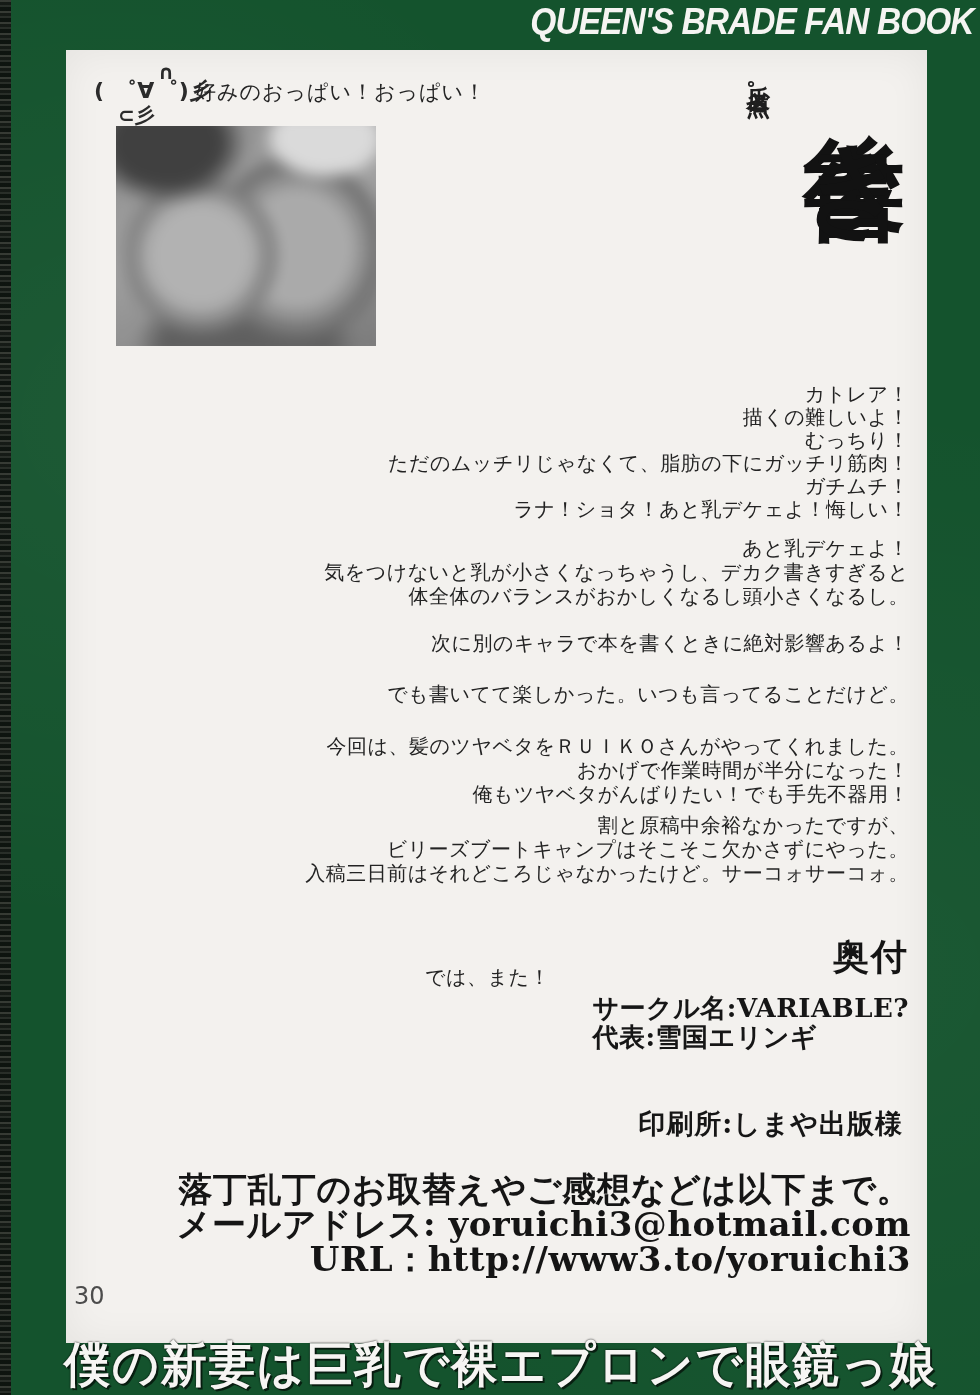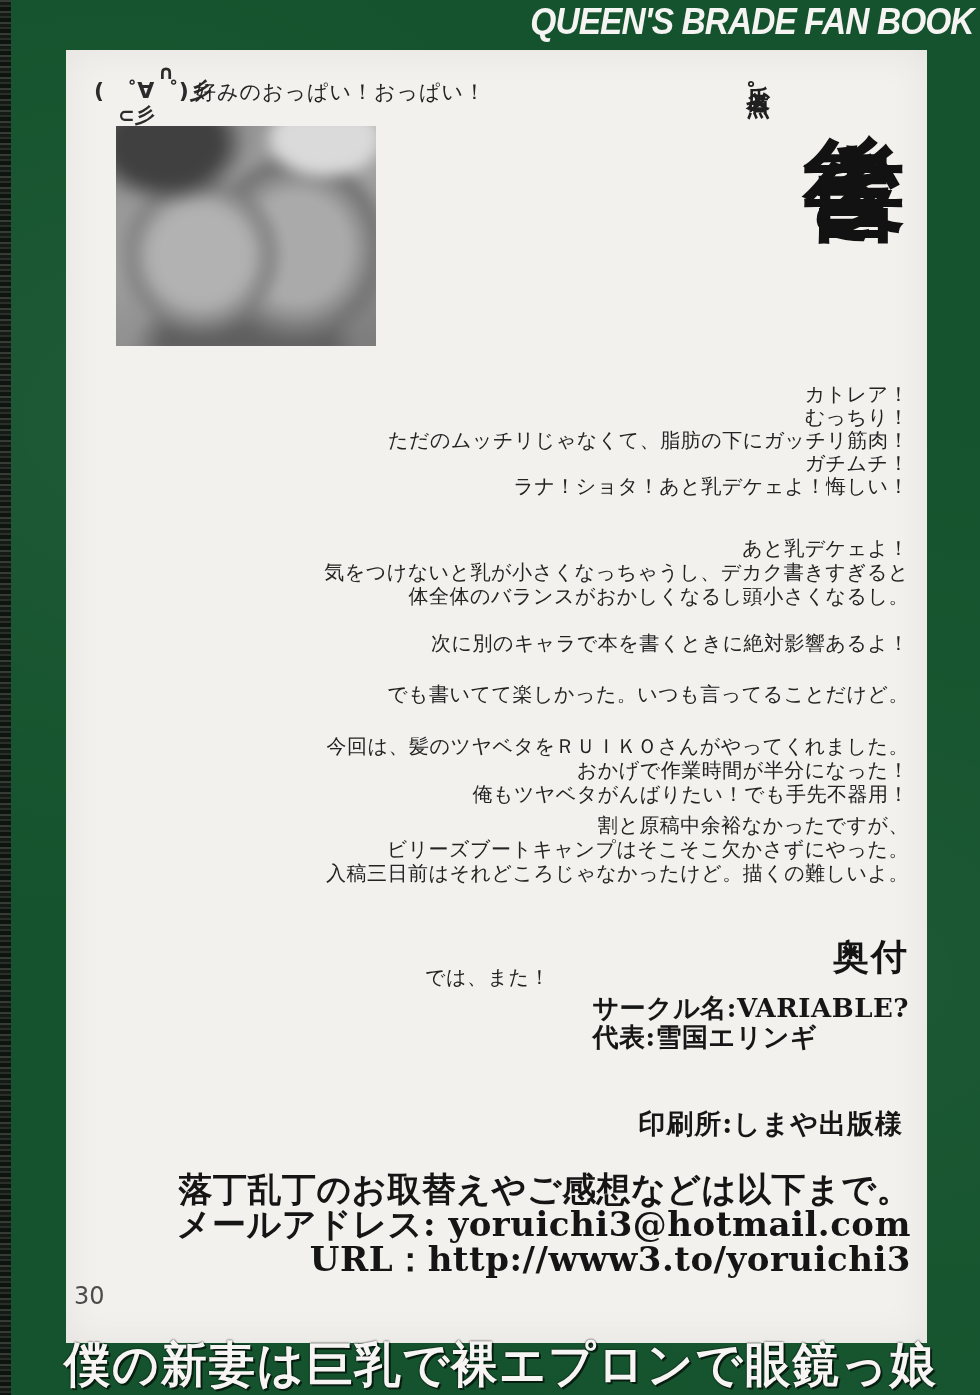--- a/index.html
+++ b/index.html
@@ -140,20 +140,21 @@
 
     <div class="photo">
       <div class="blob"></div>
     </div>
 
     <div class="side-note">反省点。</div>
     <div class="vtitle">後書き</div>
 
     <div class="blk" id="blkA">
       <div>カトレア！</div>
+      <div>描くの難しいよ！</div>
       <div>むっちり！</div>
       <div>ただのムッチリじゃなくて、脂肪の下にガッチリ筋肉！</div>
       <div>ガチムチ！</div>
       <div>ラナ！ショタ！あと乳デケェよ！悔しい！</div>
     </div>
 
     <div class="blk" id="blkB">
       <div>あと乳デケェよ！</div>
       <div>気をつけないと乳が小さくなっちゃうし、デカク書きすぎると</div>
       <div>体全体のバランスがおかしくなるし頭小さくなるし。</div>
@@ -169,21 +170,21 @@
 
     <div class="blk" id="blkE">
       <div>今回は、髪のツヤベタをＲＵＩＫＯさんがやってくれました。</div>
       <div>おかげで作業時間が半分になった！</div>
       <div>俺もツヤベタがんばりたい！でも手先不器用！</div>
     </div>
 
     <div class="blk" id="blkF">
       <div>割と原稿中余裕なかったですが、</div>
       <div>ビリーズブートキャンプはそこそこ欠かさずにやった。</div>
-      <div>入稿三日前はそれどころじゃなかったけど。描くの難しいよ。</div>
+      <div>入稿三日前はそれどころじゃなかったけど。サーコォサーコォ。</div>
     </div>
 
     <div class="blk" id="blkG">
       <div>では、また！</div>
     </div>
 
     <div class="colophon-head">奥付</div>
 
     <div class="colophon-lines">
       <div>サークル名:VARIABLE?</div>

